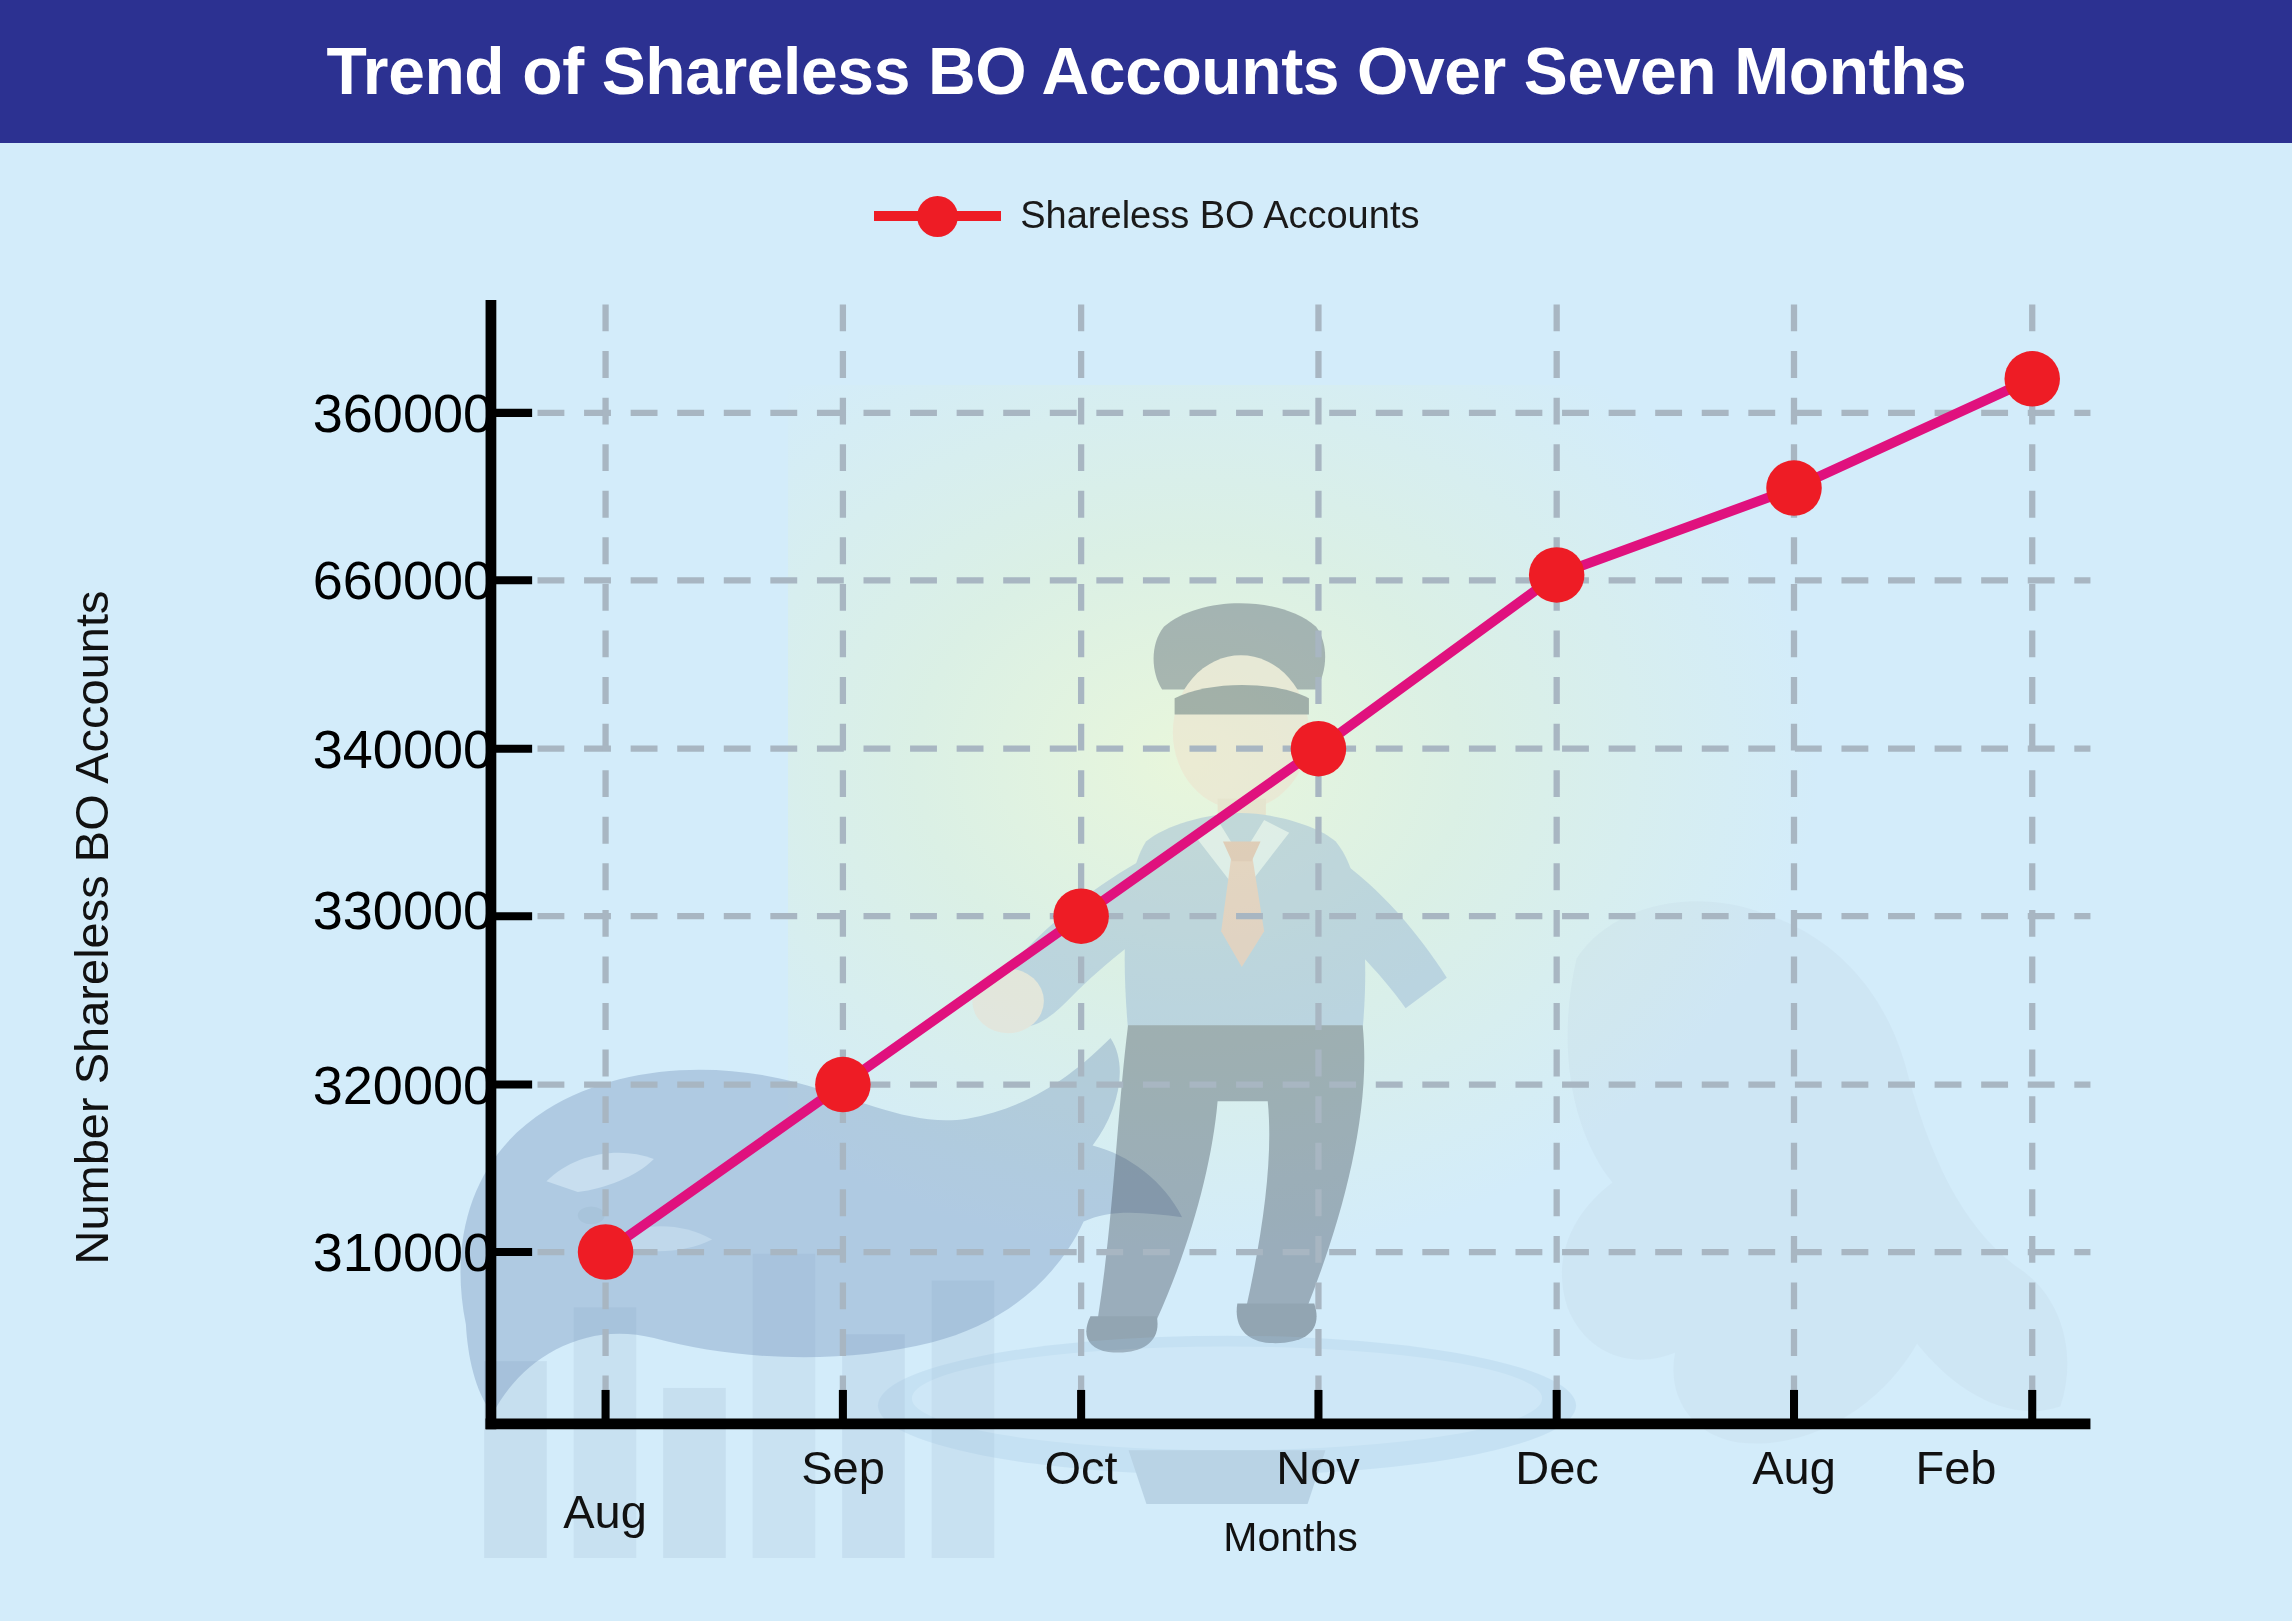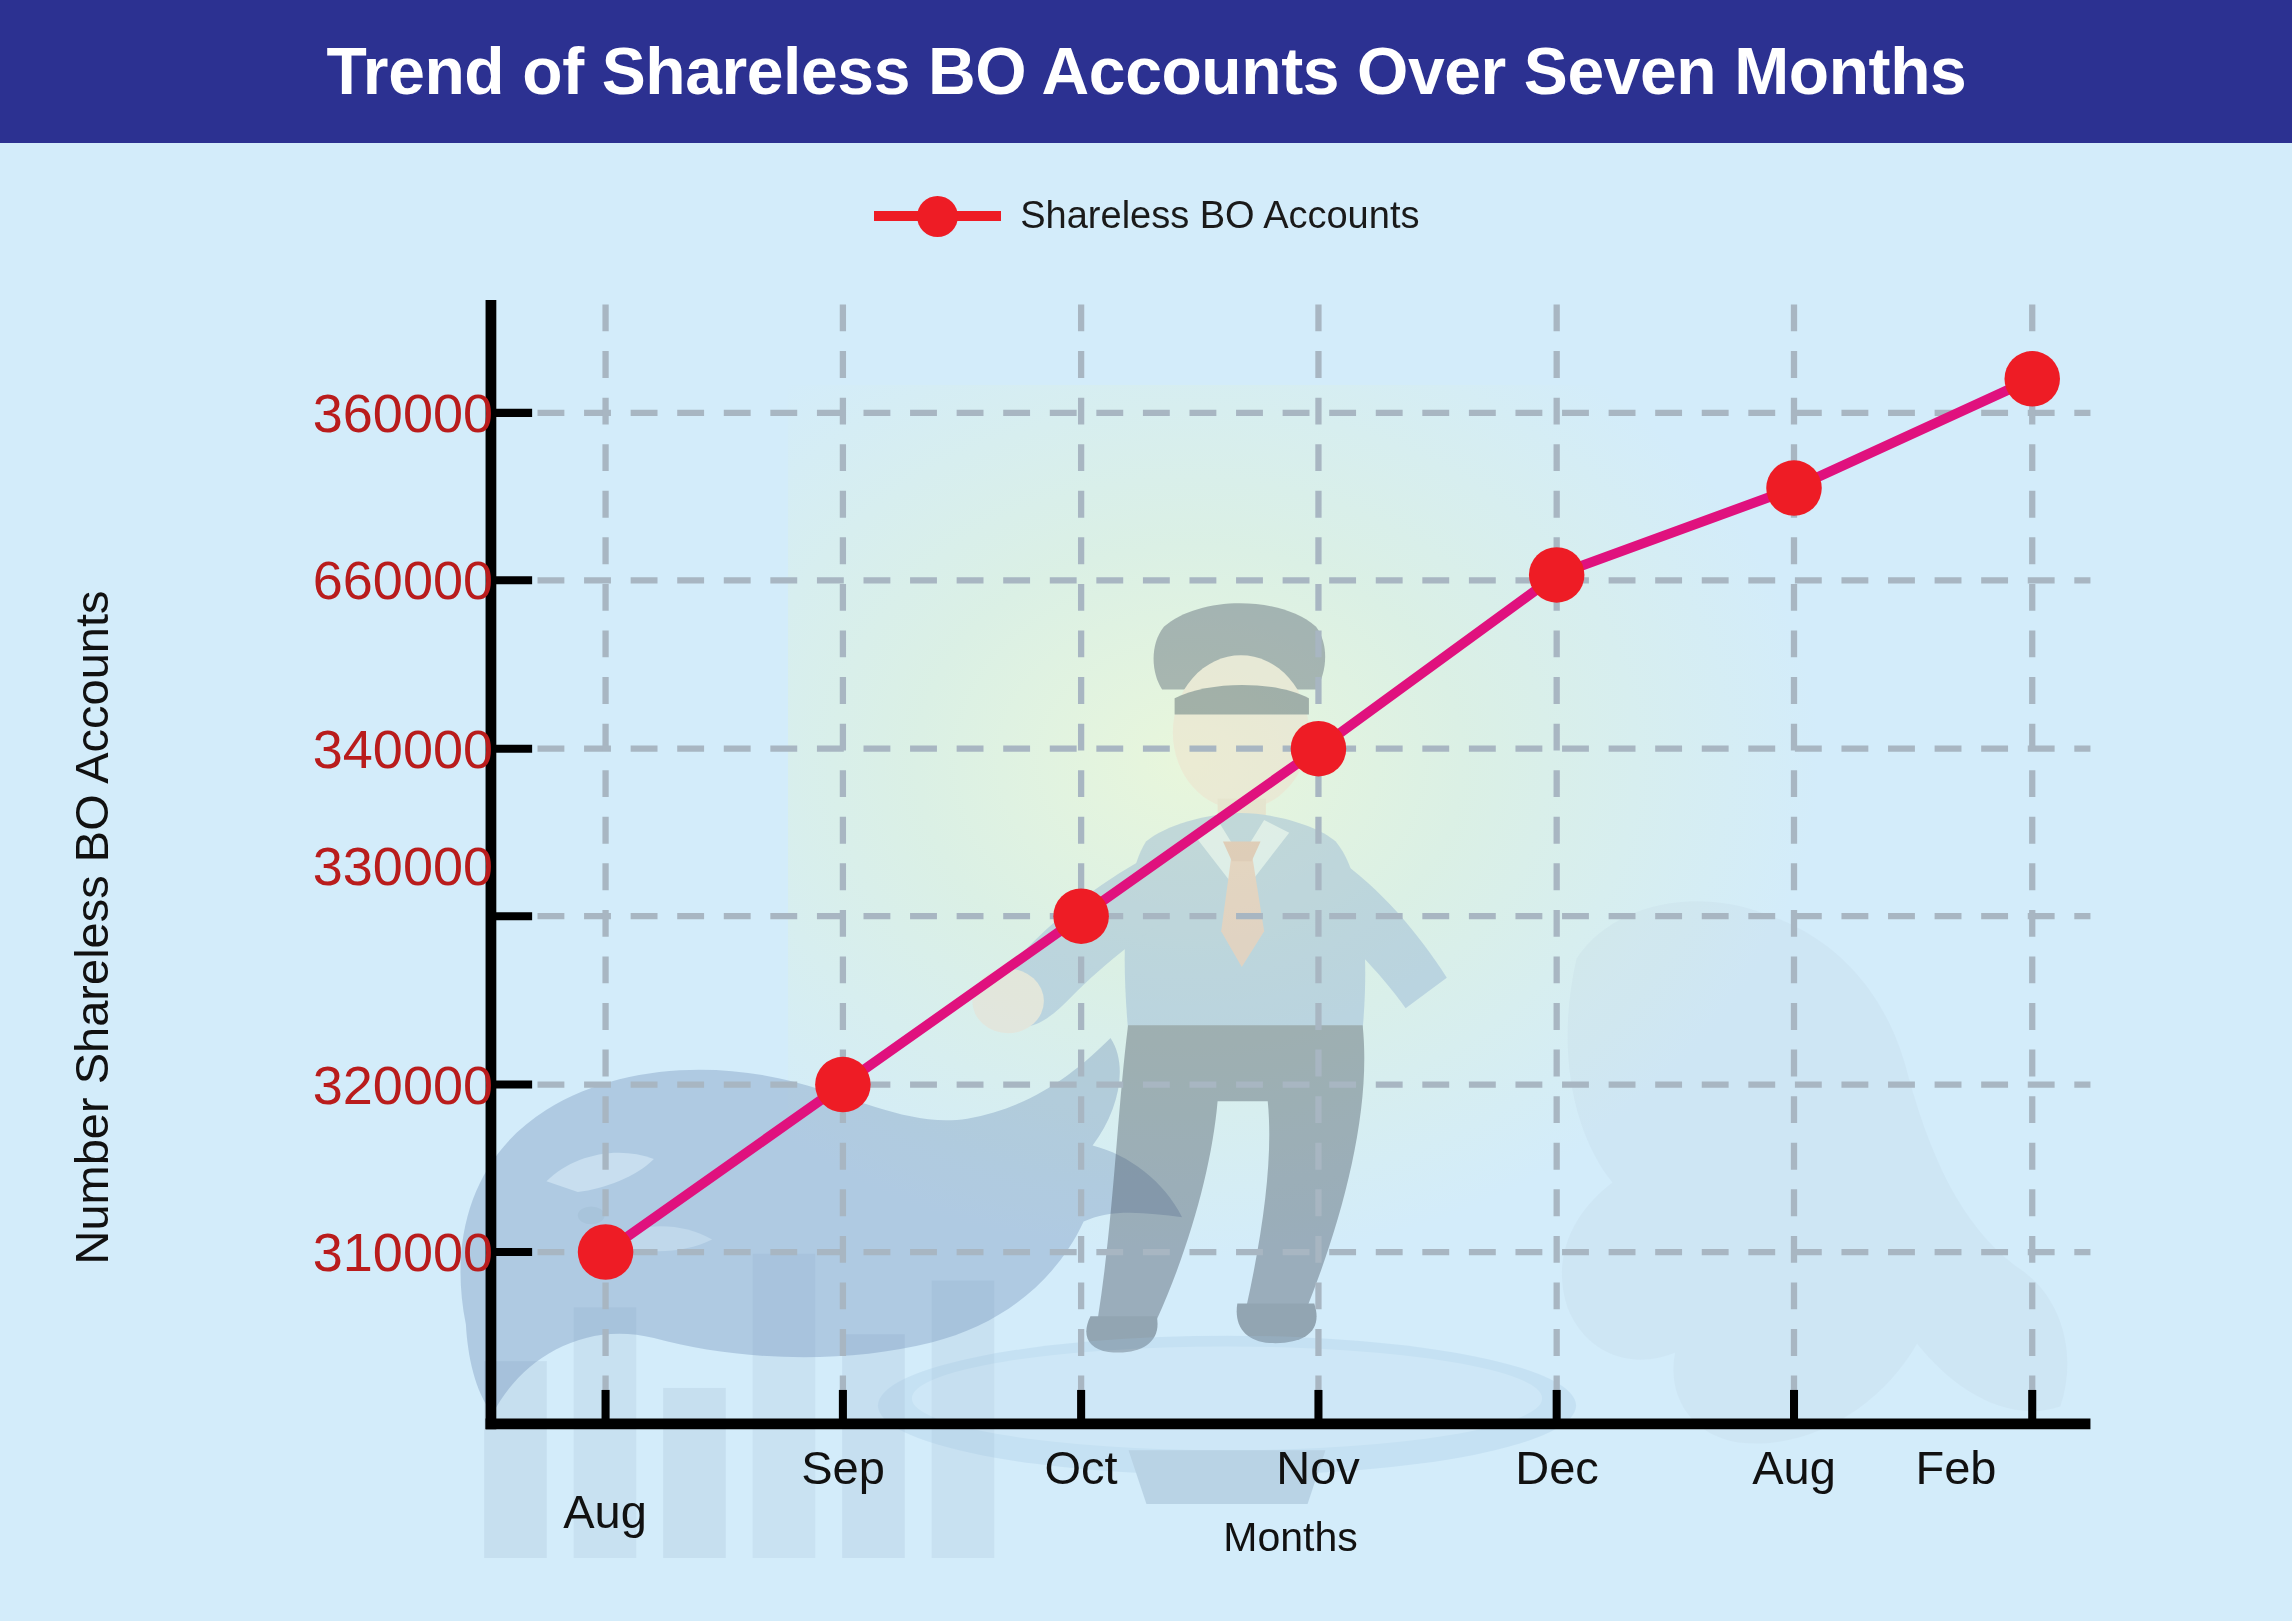--- a/index.html
+++ b/index.html
@@ -168,21 +168,21 @@
     text-align: center;
     font-size: 41px;
     color: #111;
     white-space: nowrap;
   }
 
   .ytick-label {
     position: absolute;
     right: 0;
     font-size: 54px;
-    color: #b91c1c;
+    color: #000000;
     white-space: nowrap;
     transform: translateY(-50%);
   }
   .ytick-col {
     position: absolute;
     left: 269px;
     top: 0;
     width: 224px;
     height: 1621px;
   }
@@ -350,21 +350,21 @@
         <circle cx="1472" cy="836" r="31"></circle>
         <circle cx="1738" cy="642" r="31"></circle>
         <circle cx="2003" cy="545" r="31"></circle>
         <circle cx="2269" cy="423" r="31"></circle>
       </g>
     </svg>
 
     <div class="ytick-col">
       <span class="ytick-label" style="top:1252px;">310000</span>
       <span class="ytick-label" style="top:1085px;">320000</span>
-      <span class="ytick-label" style="top:866px;">330000</span>
+      <span class="ytick-label" style="top:910px;">330000</span>
       <span class="ytick-label" style="top:749px;">340000</span>
       <span class="ytick-label" style="top:580px;">660000</span>
       <span class="ytick-label" style="top:413px;">360000</span>
     </div>
 
     <div>
       <span class="xtick-label" style="left:605px;margin-top:44px;">Aug</span>
       <span class="xtick-label" style="left:843px;">Sep</span>
       <span class="xtick-label" style="left:1081px;">Oct</span>
       <span class="xtick-label" style="left:1318px;text-align:center;">Nov</span>

